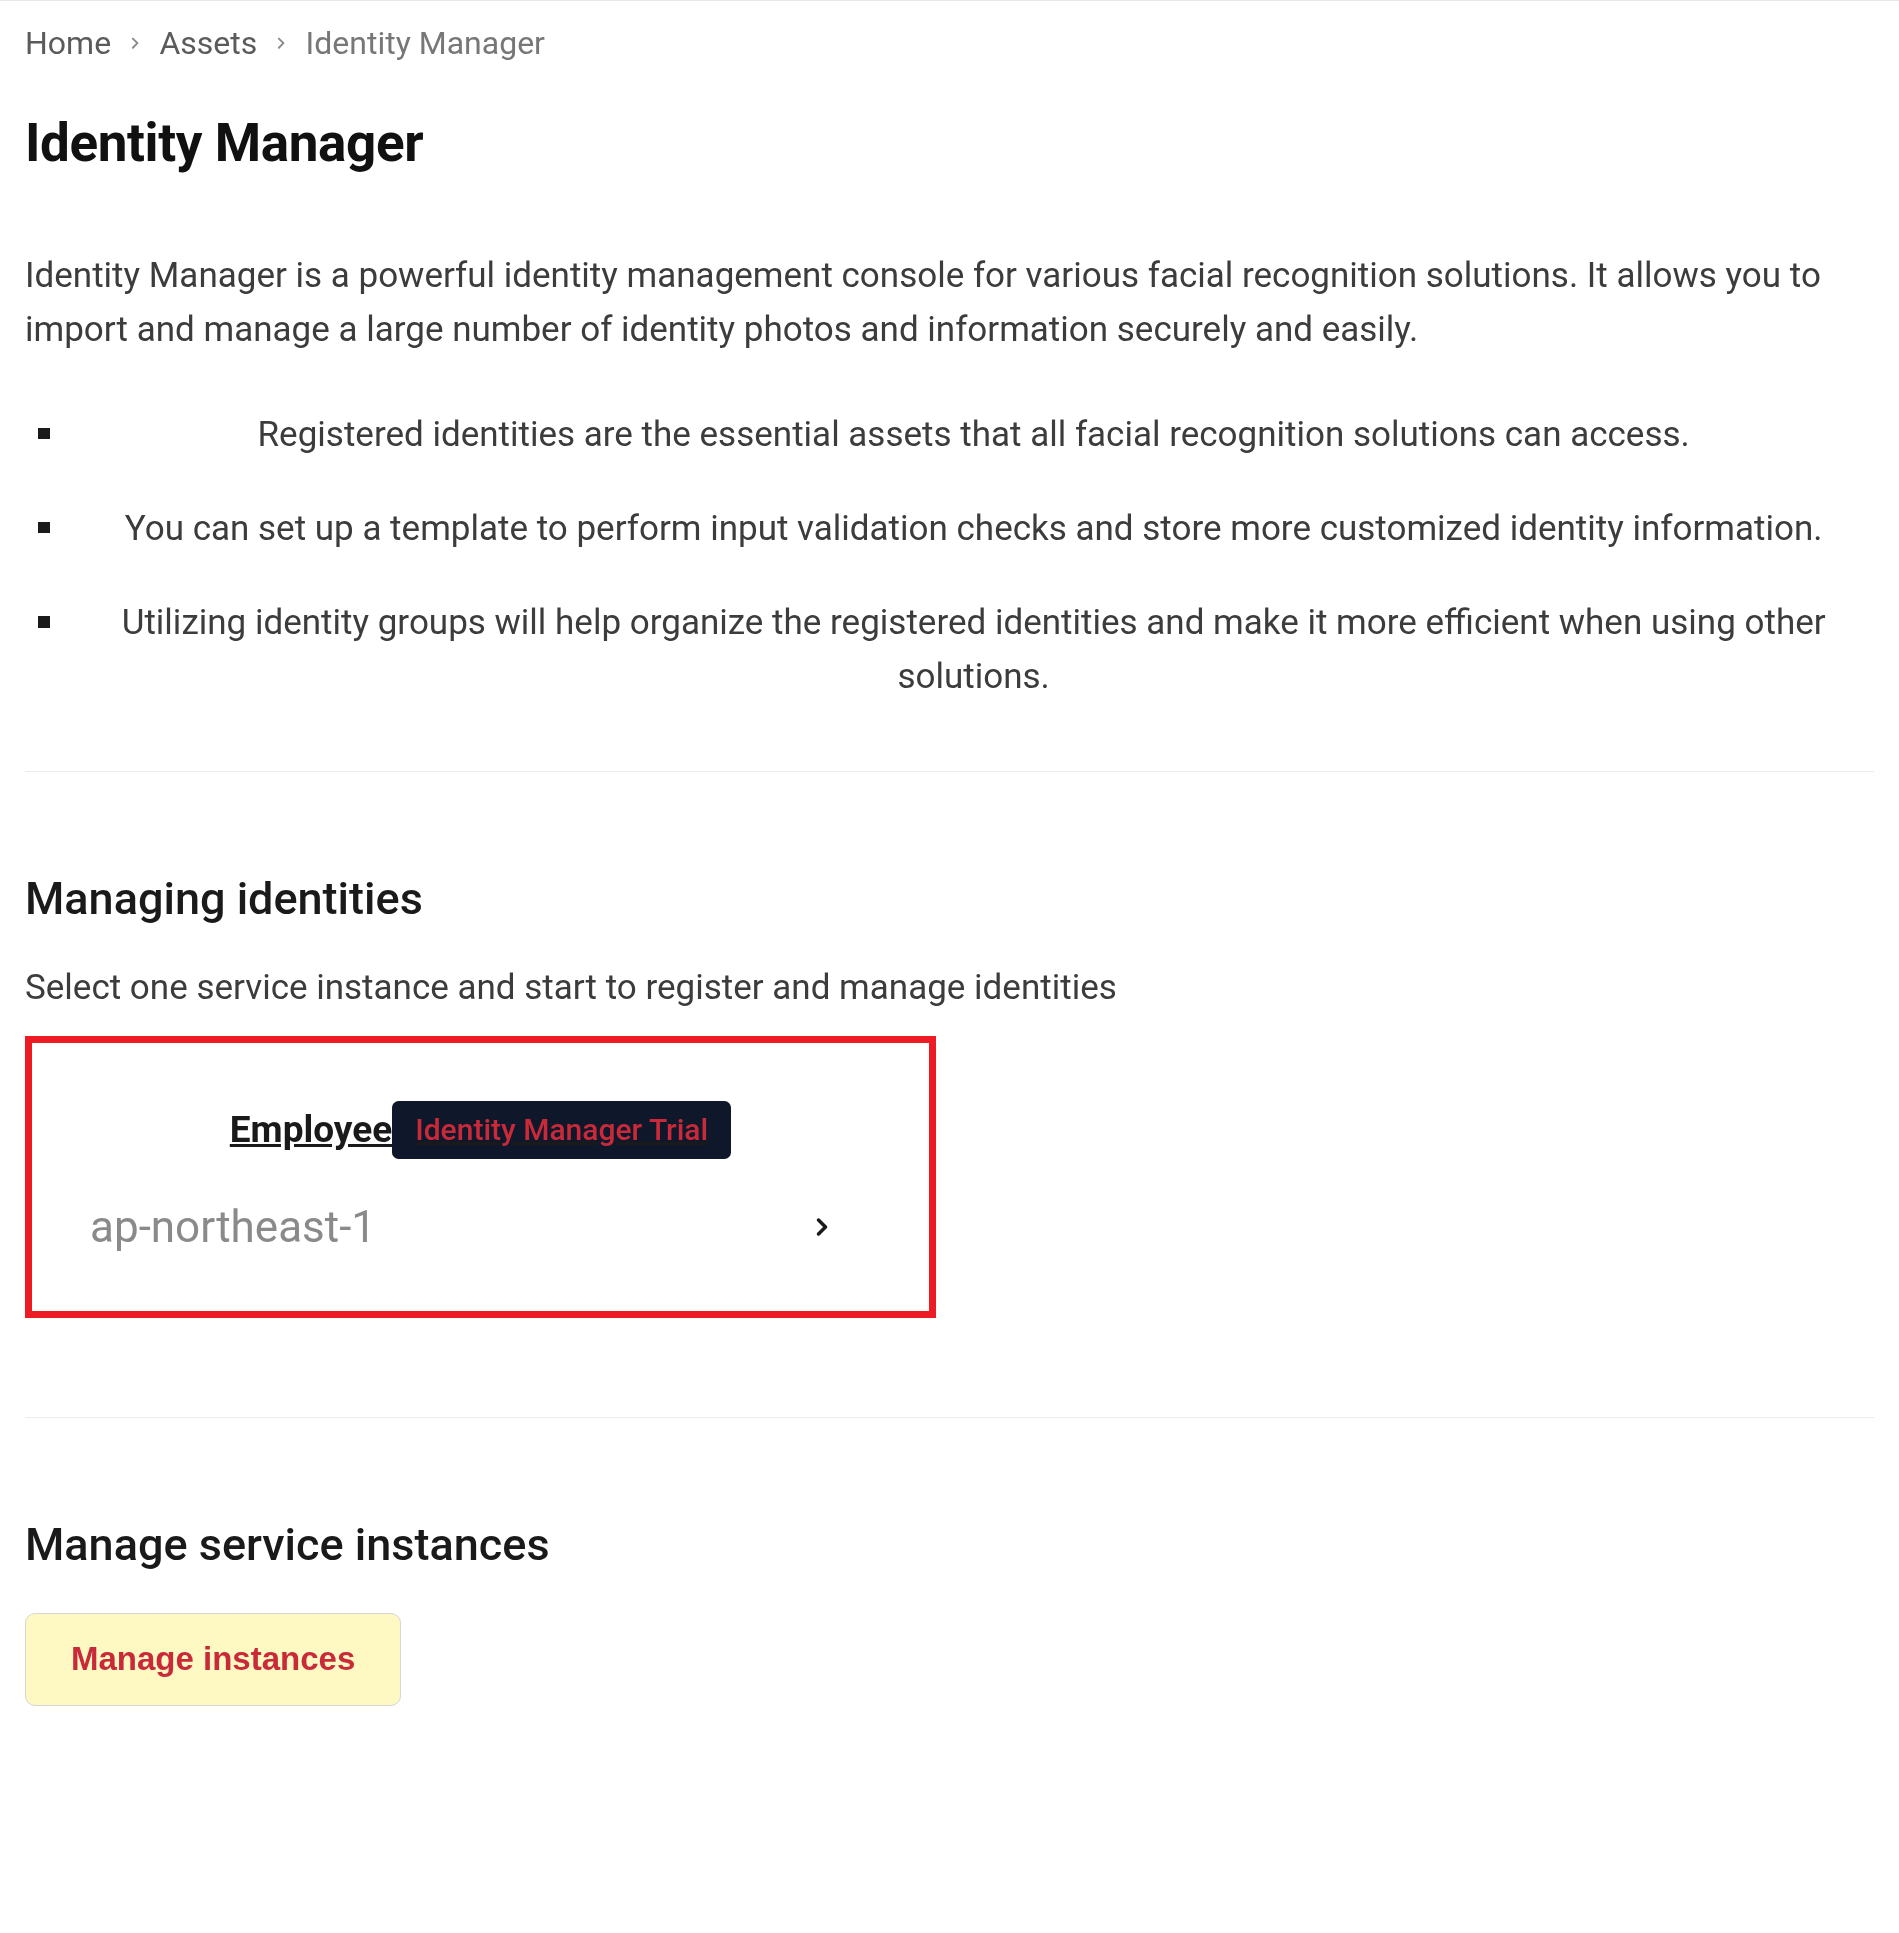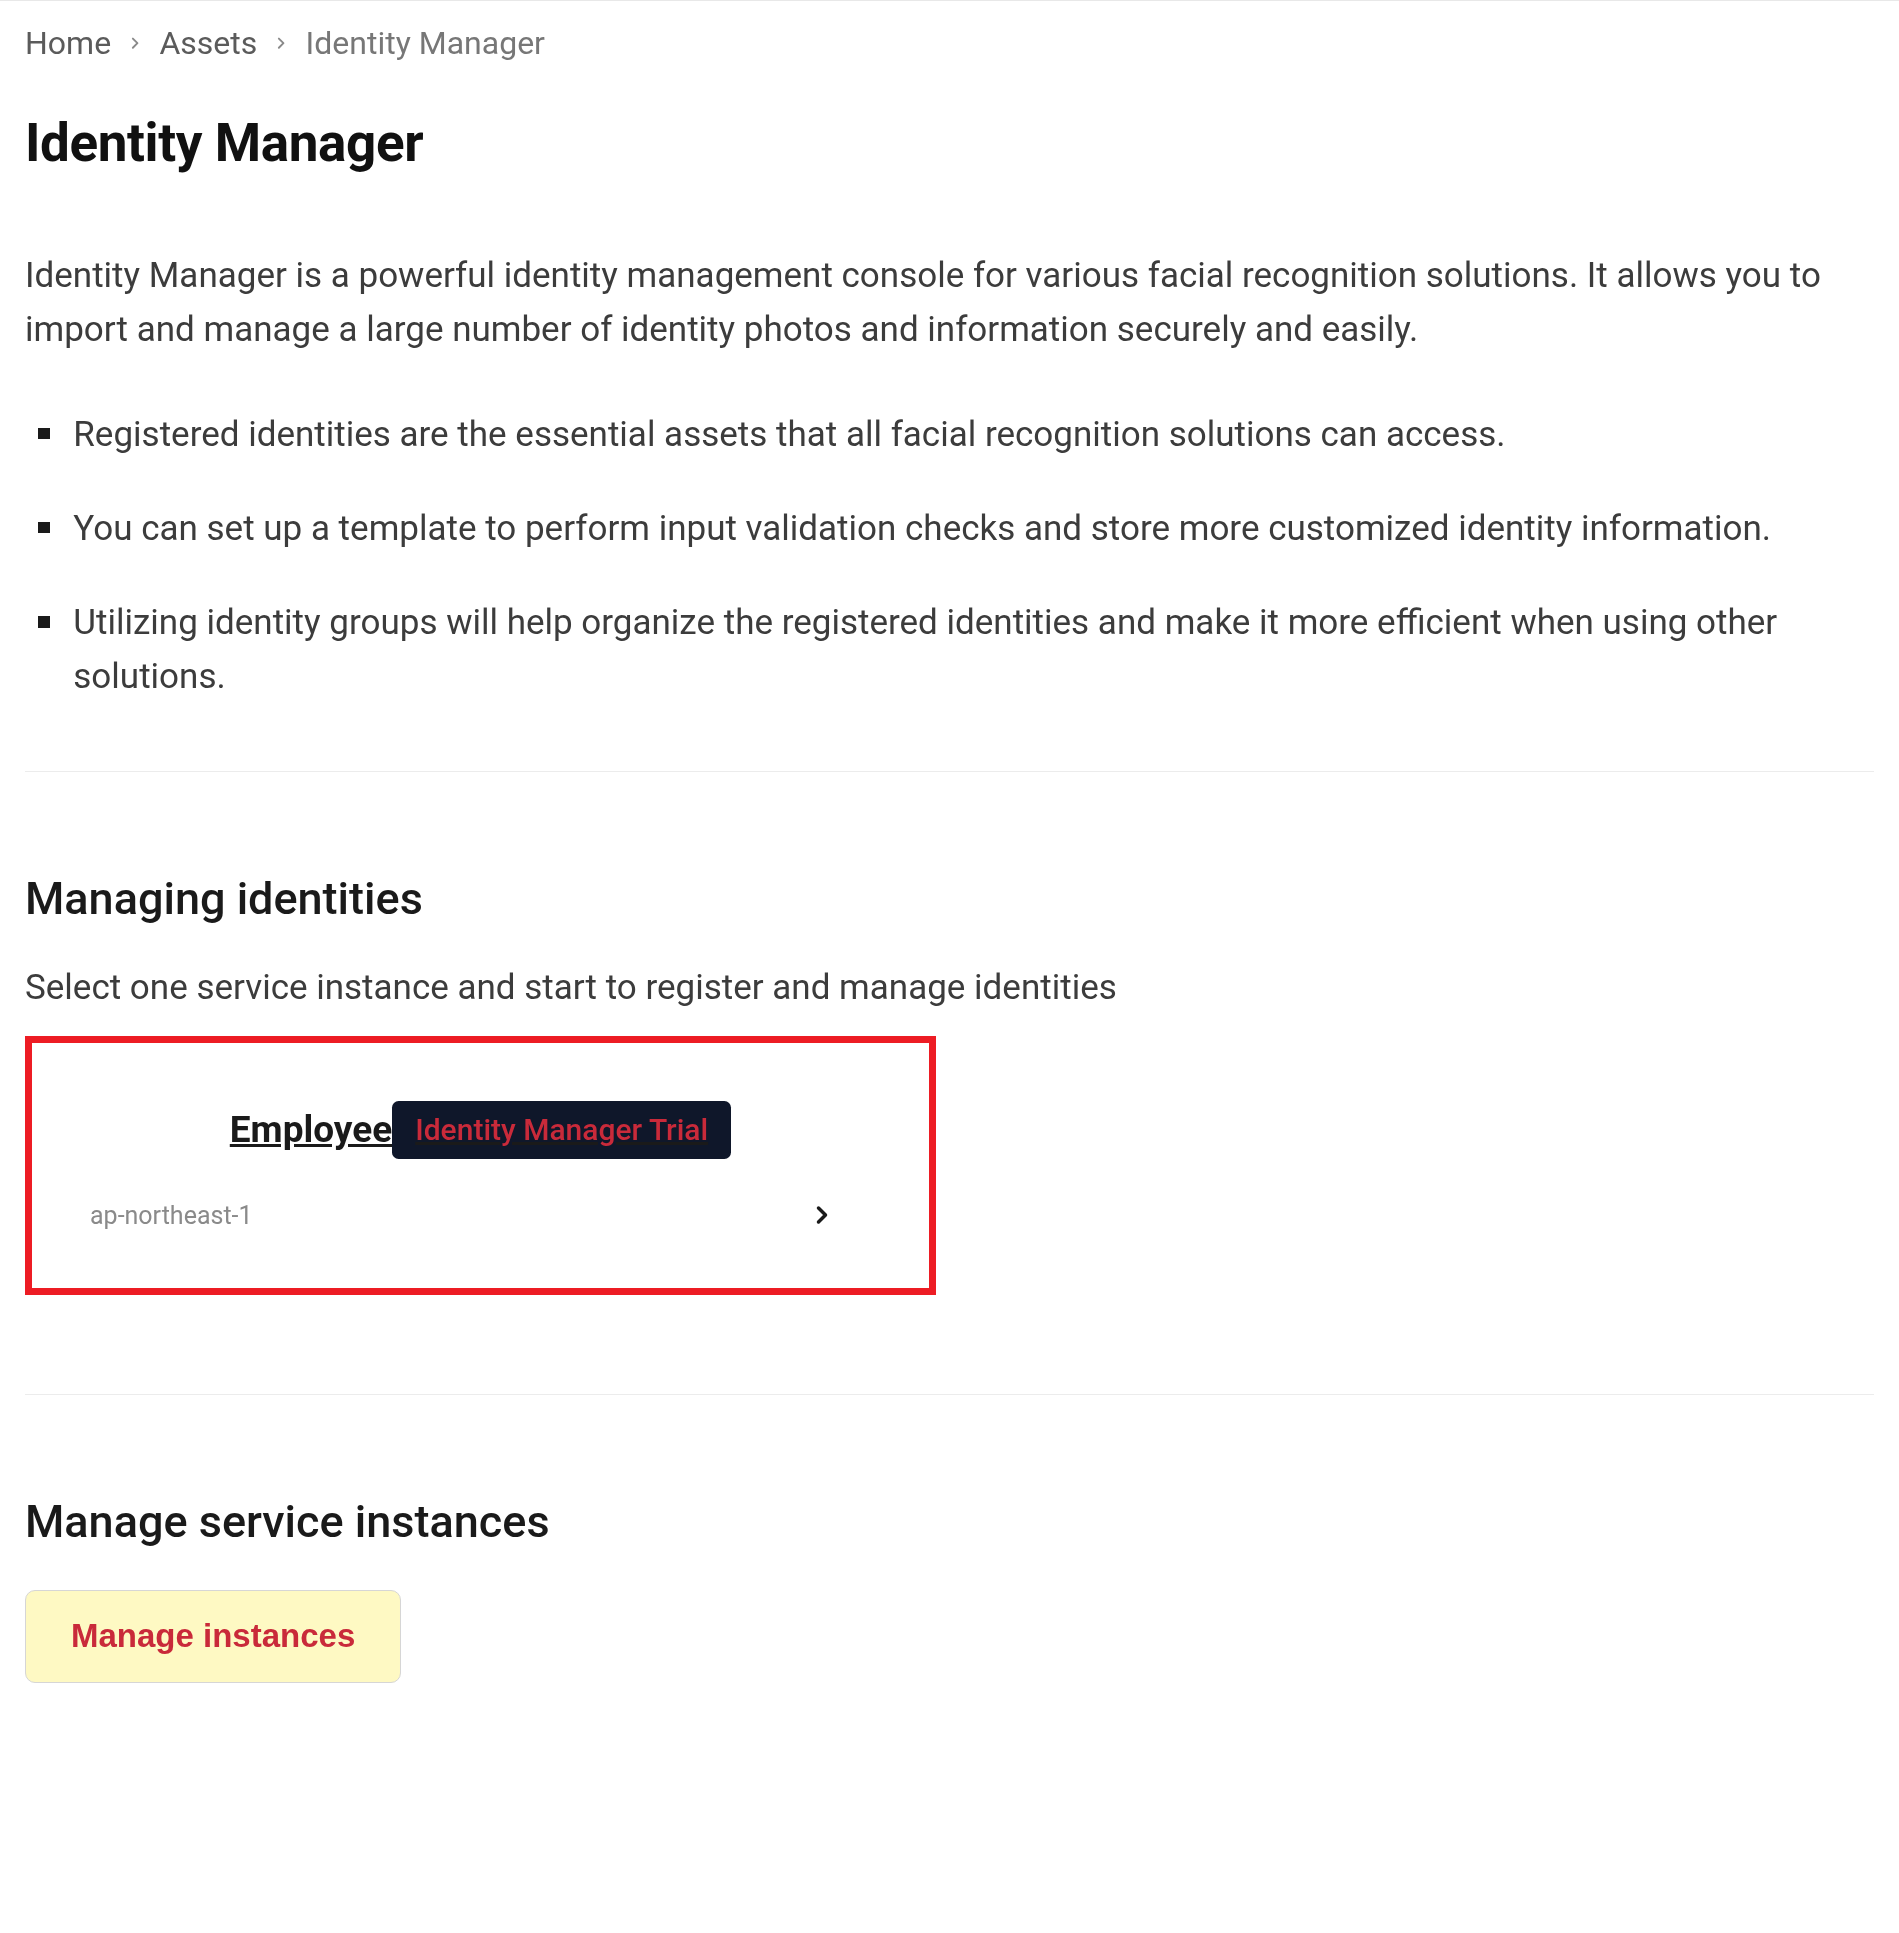--- a/index.html
+++ b/index.html
@@ -55,20 +55,21 @@
       padding-left: 8.3px;
       margin-bottom: 50px;
     }
     ul.bullets li {
       position: relative;
       font-size: 35px;
       line-height: 1.55;
       color: #3c3c3c;
       padding-left: 40px;
       margin-bottom: 40px;
+      text-align: center;
     }
     ul.bullets li::before {
       content: "";
       position: absolute;
       left: 5px;
       top: 20px;
       width: 11.6px;
       height: 11.6px;
       background: #1a1a1a;
     }
@@ -118,21 +119,21 @@
       font-weight: 500;
       padding: 11.6px 23px;
       border-radius: 6.6px;
     }
     .instance-sub {
       display: flex;
       align-items: center;
       justify-content: space-between;
     }
     .instance-region {
-      font-size: 25px;
+      font-size: 44px;
       color: #8a8a8a;
       text-align: center;
     }
     .instance-chevron svg {
       width: 28px;
       height: 28px;
       display: block;
       margin-right: 35px;
     }
     .manage-btn {

